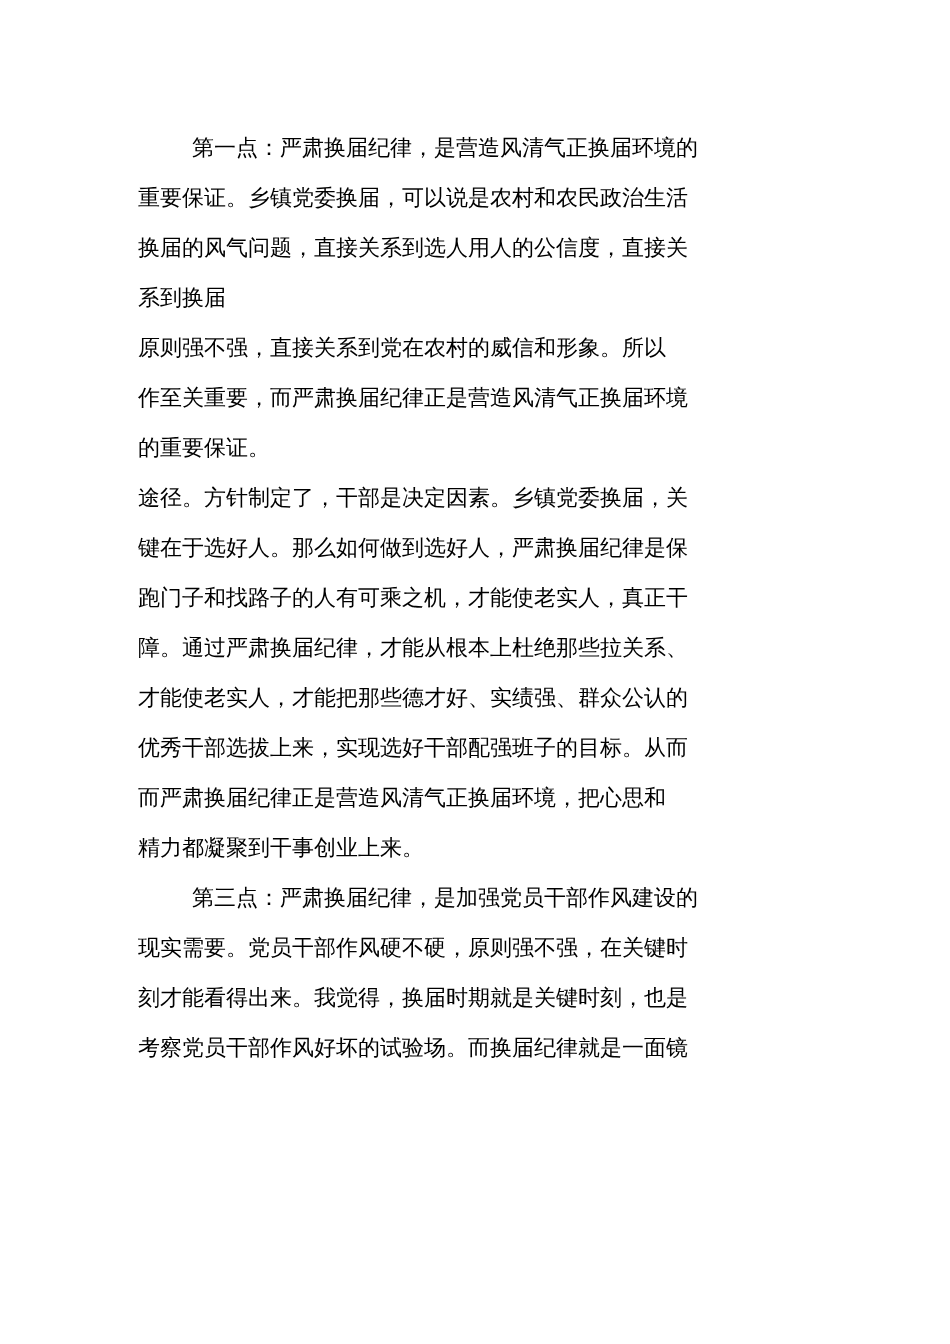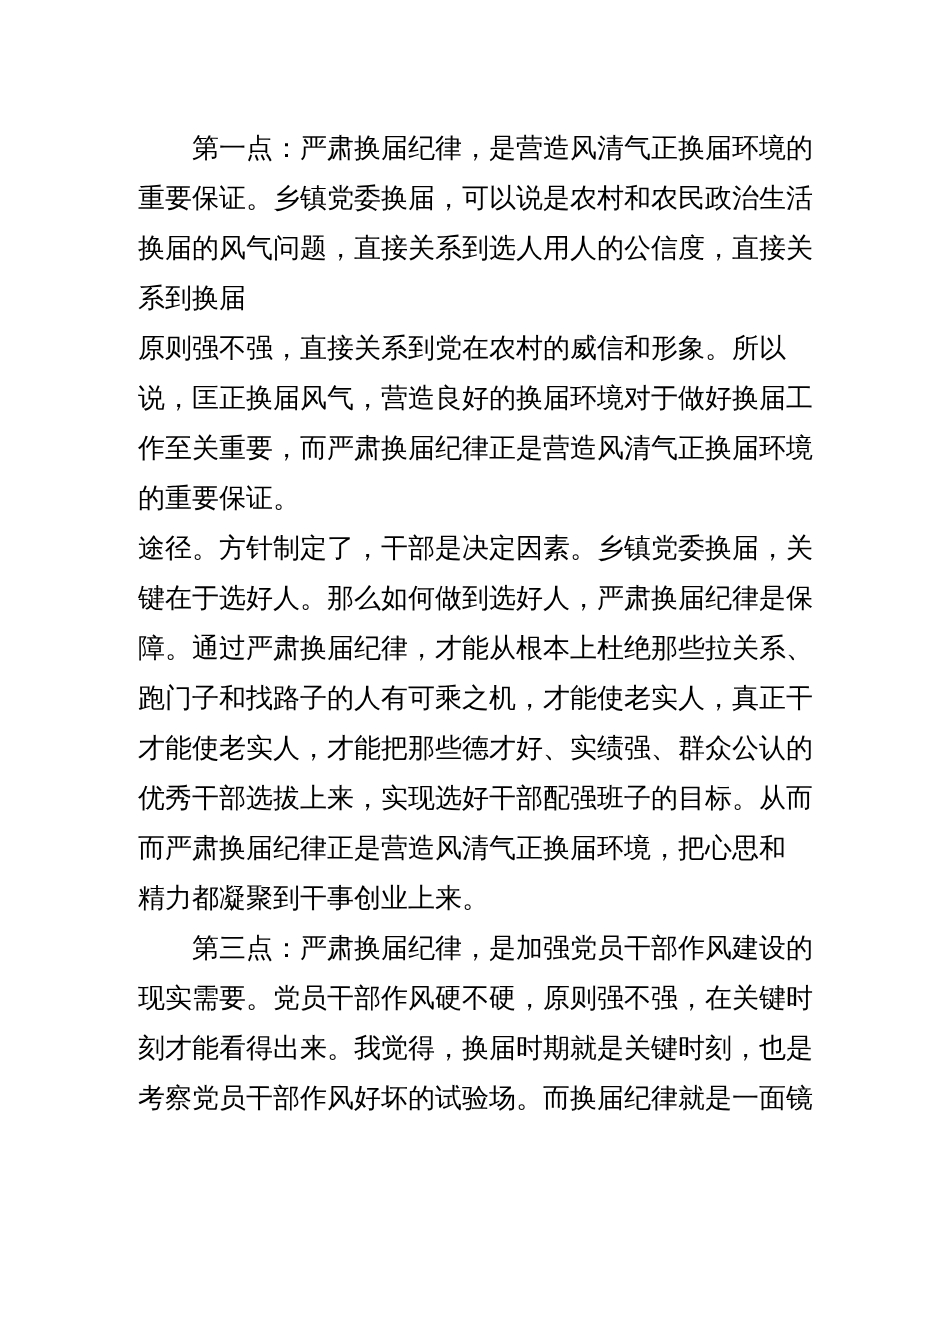--- a/index.html
+++ b/index.html
@@ -15,21 +15,21 @@
     position: relative;
   }
   .doc-body {
     position: absolute;
     left: 138px;
     top: 123px;
     width: 690px;
   }
   .para { margin: 0; }
   .line {
-    font-size: 27px;
+    font-size: 22px;
     line-height: 50px;
     height: 50px;
     white-space: nowrap;
     letter-spacing: 0;
     font-weight: 400;
     text-align: left;
   }
   .line.first-indent {
     text-indent: 54px; 
   }
@@ -41,30 +41,29 @@
 
   <div class="para">
     <div class="line first-indent">第一点：严肃换届纪律，是营造风清气正换届环境的</div>
     <div class="line">重要保证。乡镇党委换届，可以说是农村和农民政治生活</div>
     <div class="line">换届的风气问题，直接关系到选人用人的公信度，直接关</div>
     <div class="line">系到换届</div>
   </div>
 
   <div class="para">
     <div class="line">原则强不强，直接关系到党在农村的威信和形象。所以</div>
-    <div class="line">说，匡正换届风气，营造良好的换届环境对于做好换届工</div>
     <div class="line">作至关重要，而严肃换届纪律正是营造风清气正换届环境</div>
     <div class="line">的重要保证。</div>
   </div>
 
   <div class="para">
     <div class="line">途径。方针制定了，干部是决定因素。乡镇党委换届，关</div>
     <div class="line">键在于选好人。那么如何做到选好人，严肃换届纪律是保</div>
+    <div class="line">跑门子和找路子的人有可乘之机，才能使老实人，真正干</div>
     <div class="line">障。通过严肃换届纪律，才能从根本上杜绝那些拉关系、</div>
-    <div class="line">跑门子和找路子的人有可乘之机，才能使老实人，真正干</div>
     <div class="line">才能使老实人，才能把那些德才好、实绩强、群众公认的</div>
     <div class="line">优秀干部选拔上来，实现选好干部配强班子的目标。从而</div>
     <div class="line">而严肃换届纪律正是营造风清气正换届环境，把心思和</div>
     <div class="line">精力都凝聚到干事创业上来。</div>
   </div>
 
   <div class="para">
     <div class="line first-indent">第三点：严肃换届纪律，是加强党员干部作风建设的</div>
     <div class="line">现实需要。党员干部作风硬不硬，原则强不强，在关键时</div>
     <div class="line">刻才能看得出来。我觉得，换届时期就是关键时刻，也是</div>

